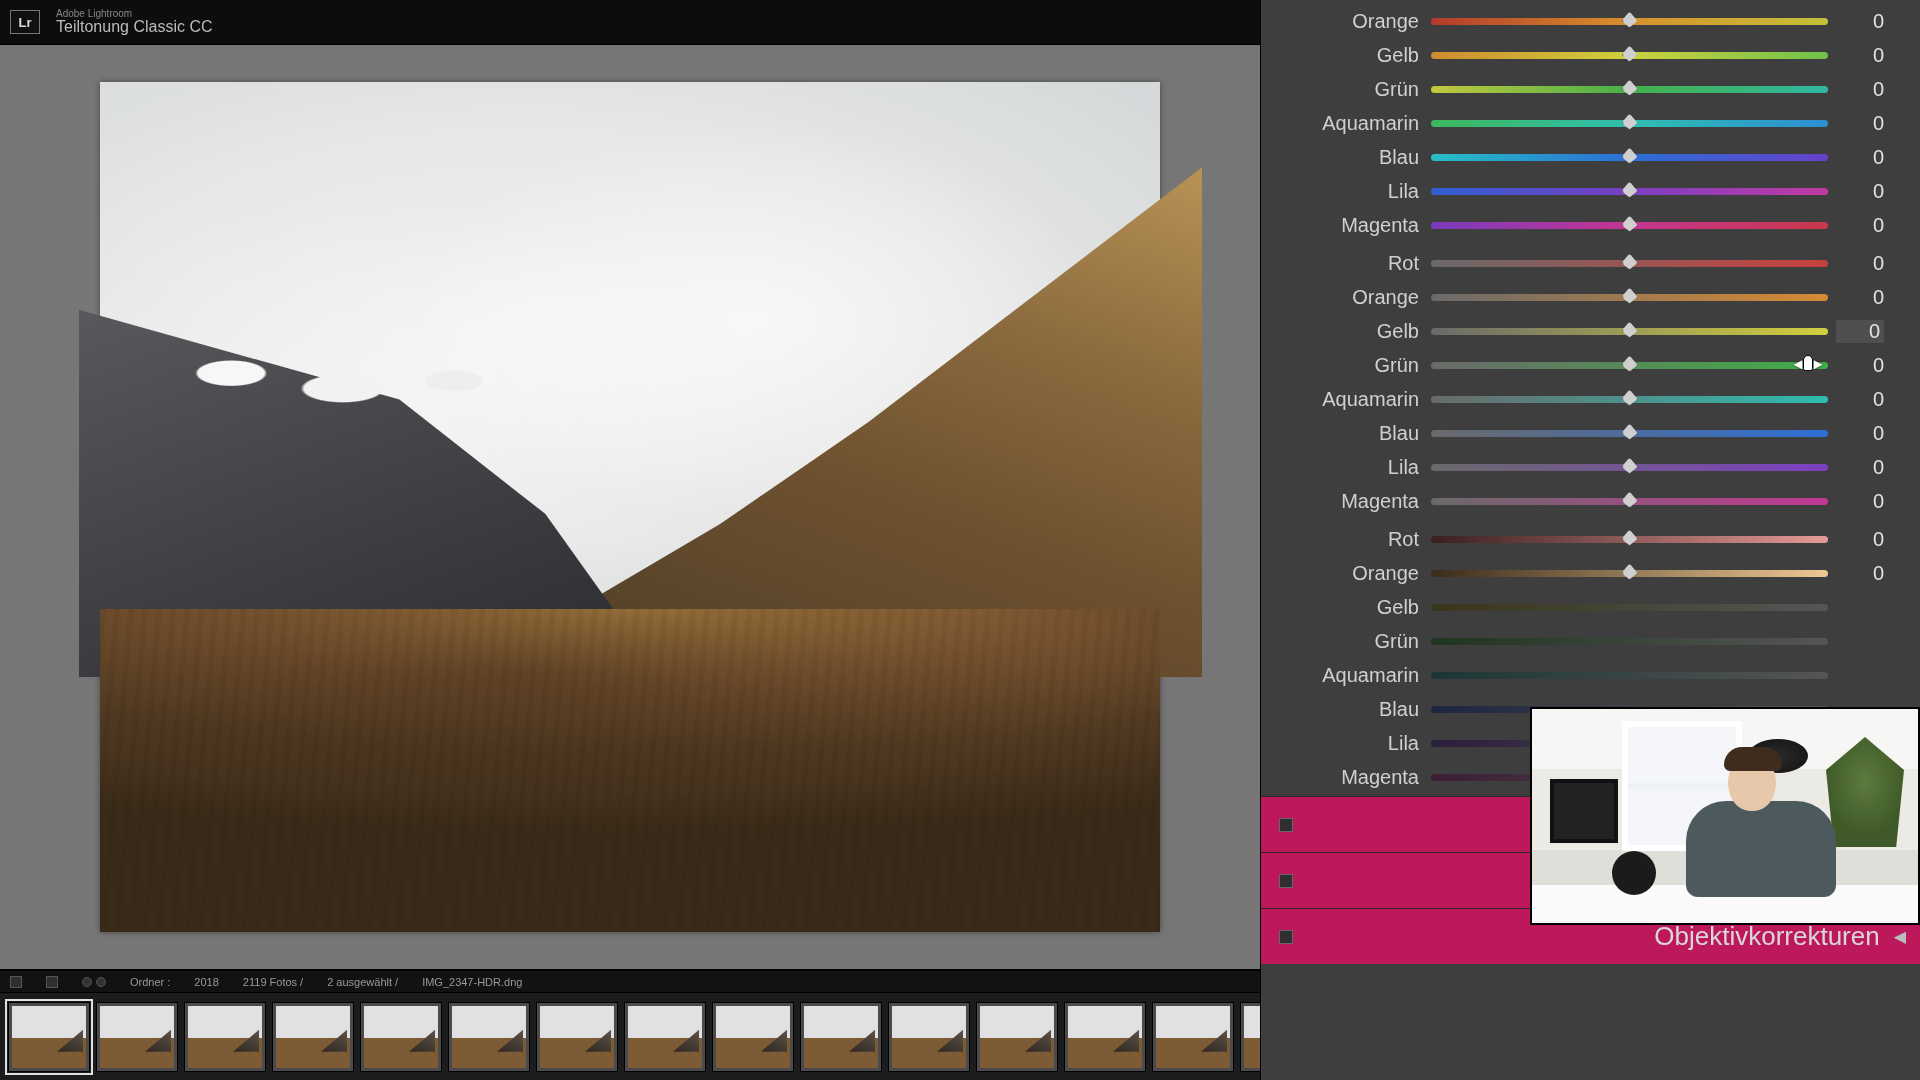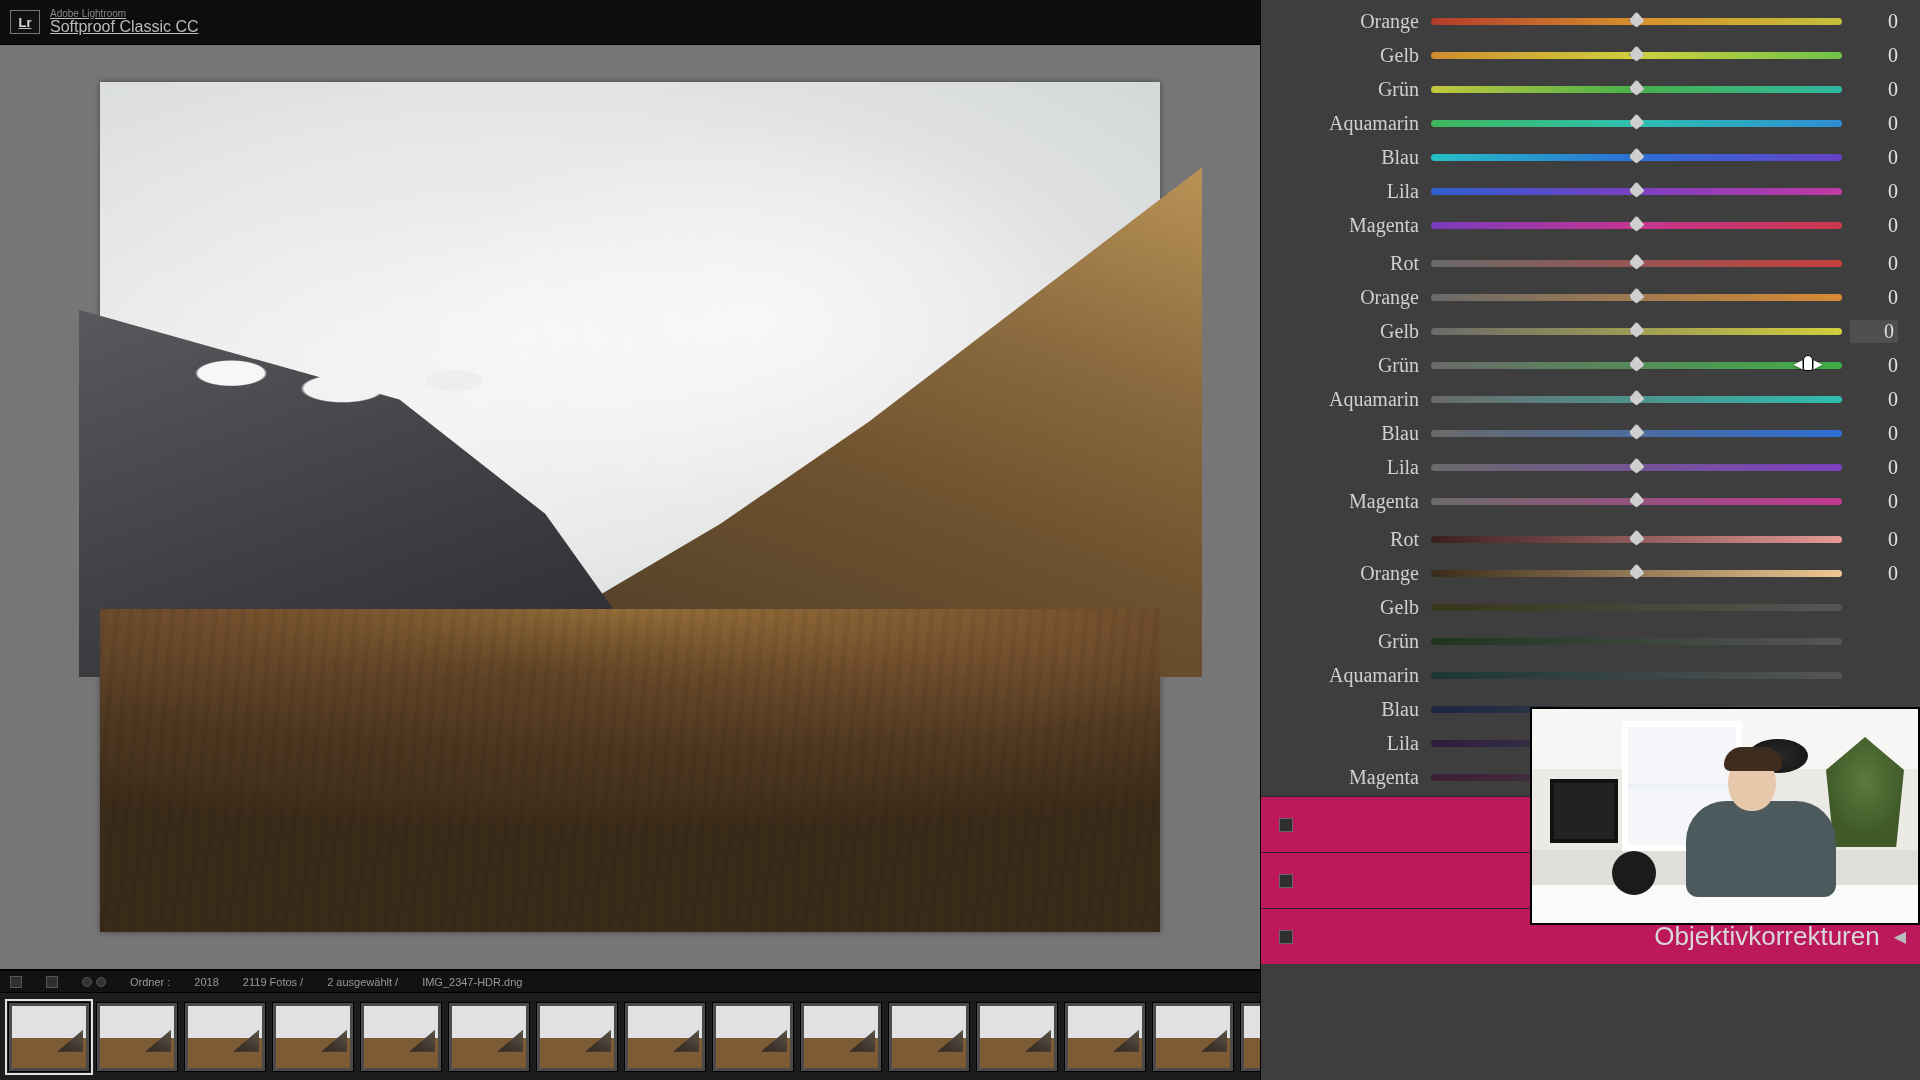--- a/index.html
+++ b/index.html
@@ -20,23 +20,22 @@
     display: flex;
     flex-direction: column;
     background: #2b2b2b;
     position: relative;
   }
   .titlebar {
     height: 44px;
     background: #0d0d0d;
     display: flex;
     align-items: center;
-    gap: 10px;
+    gap: 16px;
     padding-left: 10px;
-    text-decoration: underline;
   }
   .lr-logo {
     width: 30px; height: 24px;
     border: 1px solid #777;
     display: flex; align-items: center; justify-content: center;
     font-weight: 700; font-size: 13px; color: #ddd;
     background: #111;
   }
   .titlebar .sub { font-size: 10px; color: #888; line-height: 1; }
   .titlebar .app { font-size: 16px; color: #bbb; line-height: 1; }
@@ -141,22 +140,21 @@
   .group-header{
     display:flex;align-items:center;gap:10px;
     padding:2px 44px 6px 18px;
   }
   .tat{ width:18px;height:18px;border-radius:50%;border:2px solid #aaa;position:relative; margin-right:8px; }
   .tat::after{content:"";position:absolute;right:-5px;top:-4px;width:8px;height:8px;background:#aaa;border-radius:50%}
   .group-title{ flex:1; text-align:center; font-size:22px; color:#dedede; }
 
   .slider-row{
     display:flex;align-items:center;height:34px;gap:8px;
-    padding:0 22px 0 0;
-    font-family:Liberation Serif, serif;
+    padding:0 36px 0 0;
   }
   .sl-label{ width:162px; text-align:right; font-size:20px; color:#d0d0d0; padding-right:4px; }
   .sl-track{
     flex:1;height:7px;border-radius:4px;position:relative;
   }
   .sl-handle{
     position:absolute;width:16px;height:16px;border-radius:0 0 8px 8px;
     background:#cfcfcf;top:-6px;transform:translateX(-50%);
     border:1px solid #666;
     clip-path: polygon(50% 0, 100% 60%, 50% 100%, 0 60%);
@@ -213,21 +211,21 @@
   .cursor .arrL,.cursor .arrR{font-weight:700}
 </style>
 </head>
 <body>
 
 <div class="left-col">
   <div class="titlebar">
     <div class="lr-logo">Lr</div>
     <div>
       <div class="sub">Adobe Lightroom</div>
-      <div class="app">Softproof Classic CC</div>
+      <div class="app">Teiltonung Classic CC</div>
     </div>
   </div>
 
   <div class="preview-area">
     <div class="canvas">
       <div class="sky"></div>
       <div class="mtn-right"></div>
       <div class="mtn-left"></div>
       <div class="snow"></div>
       <div class="fg"></div>

